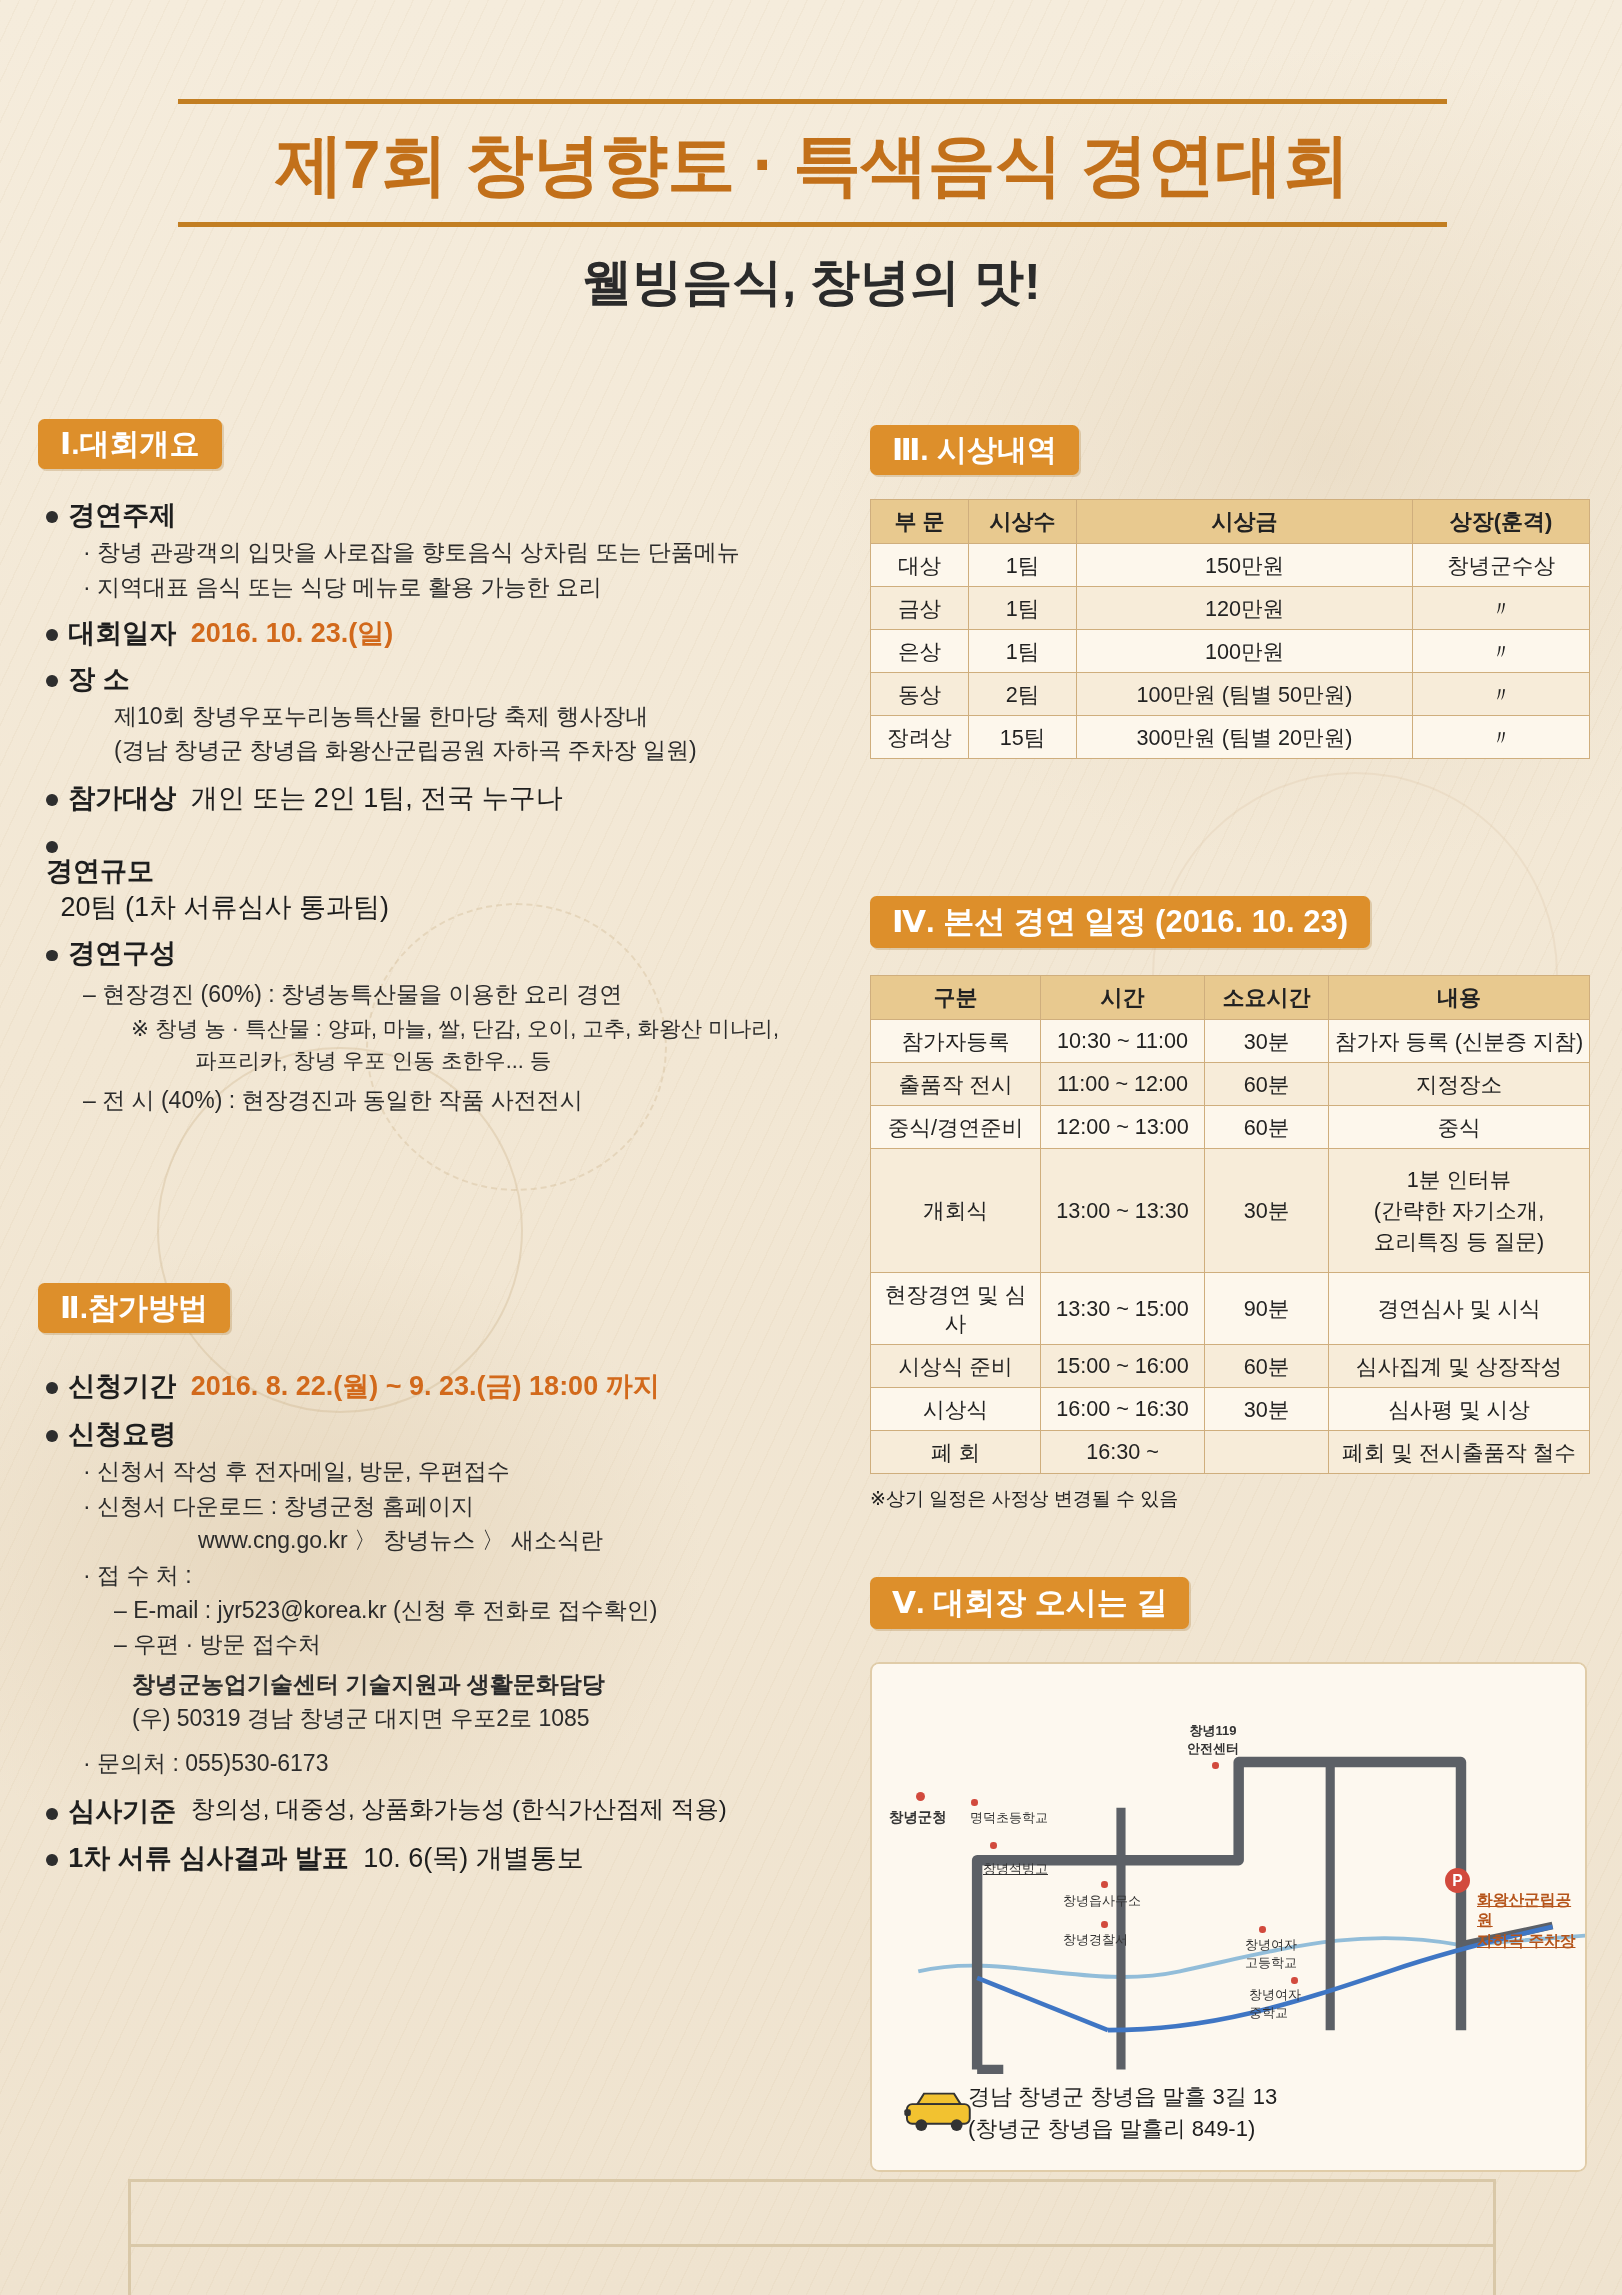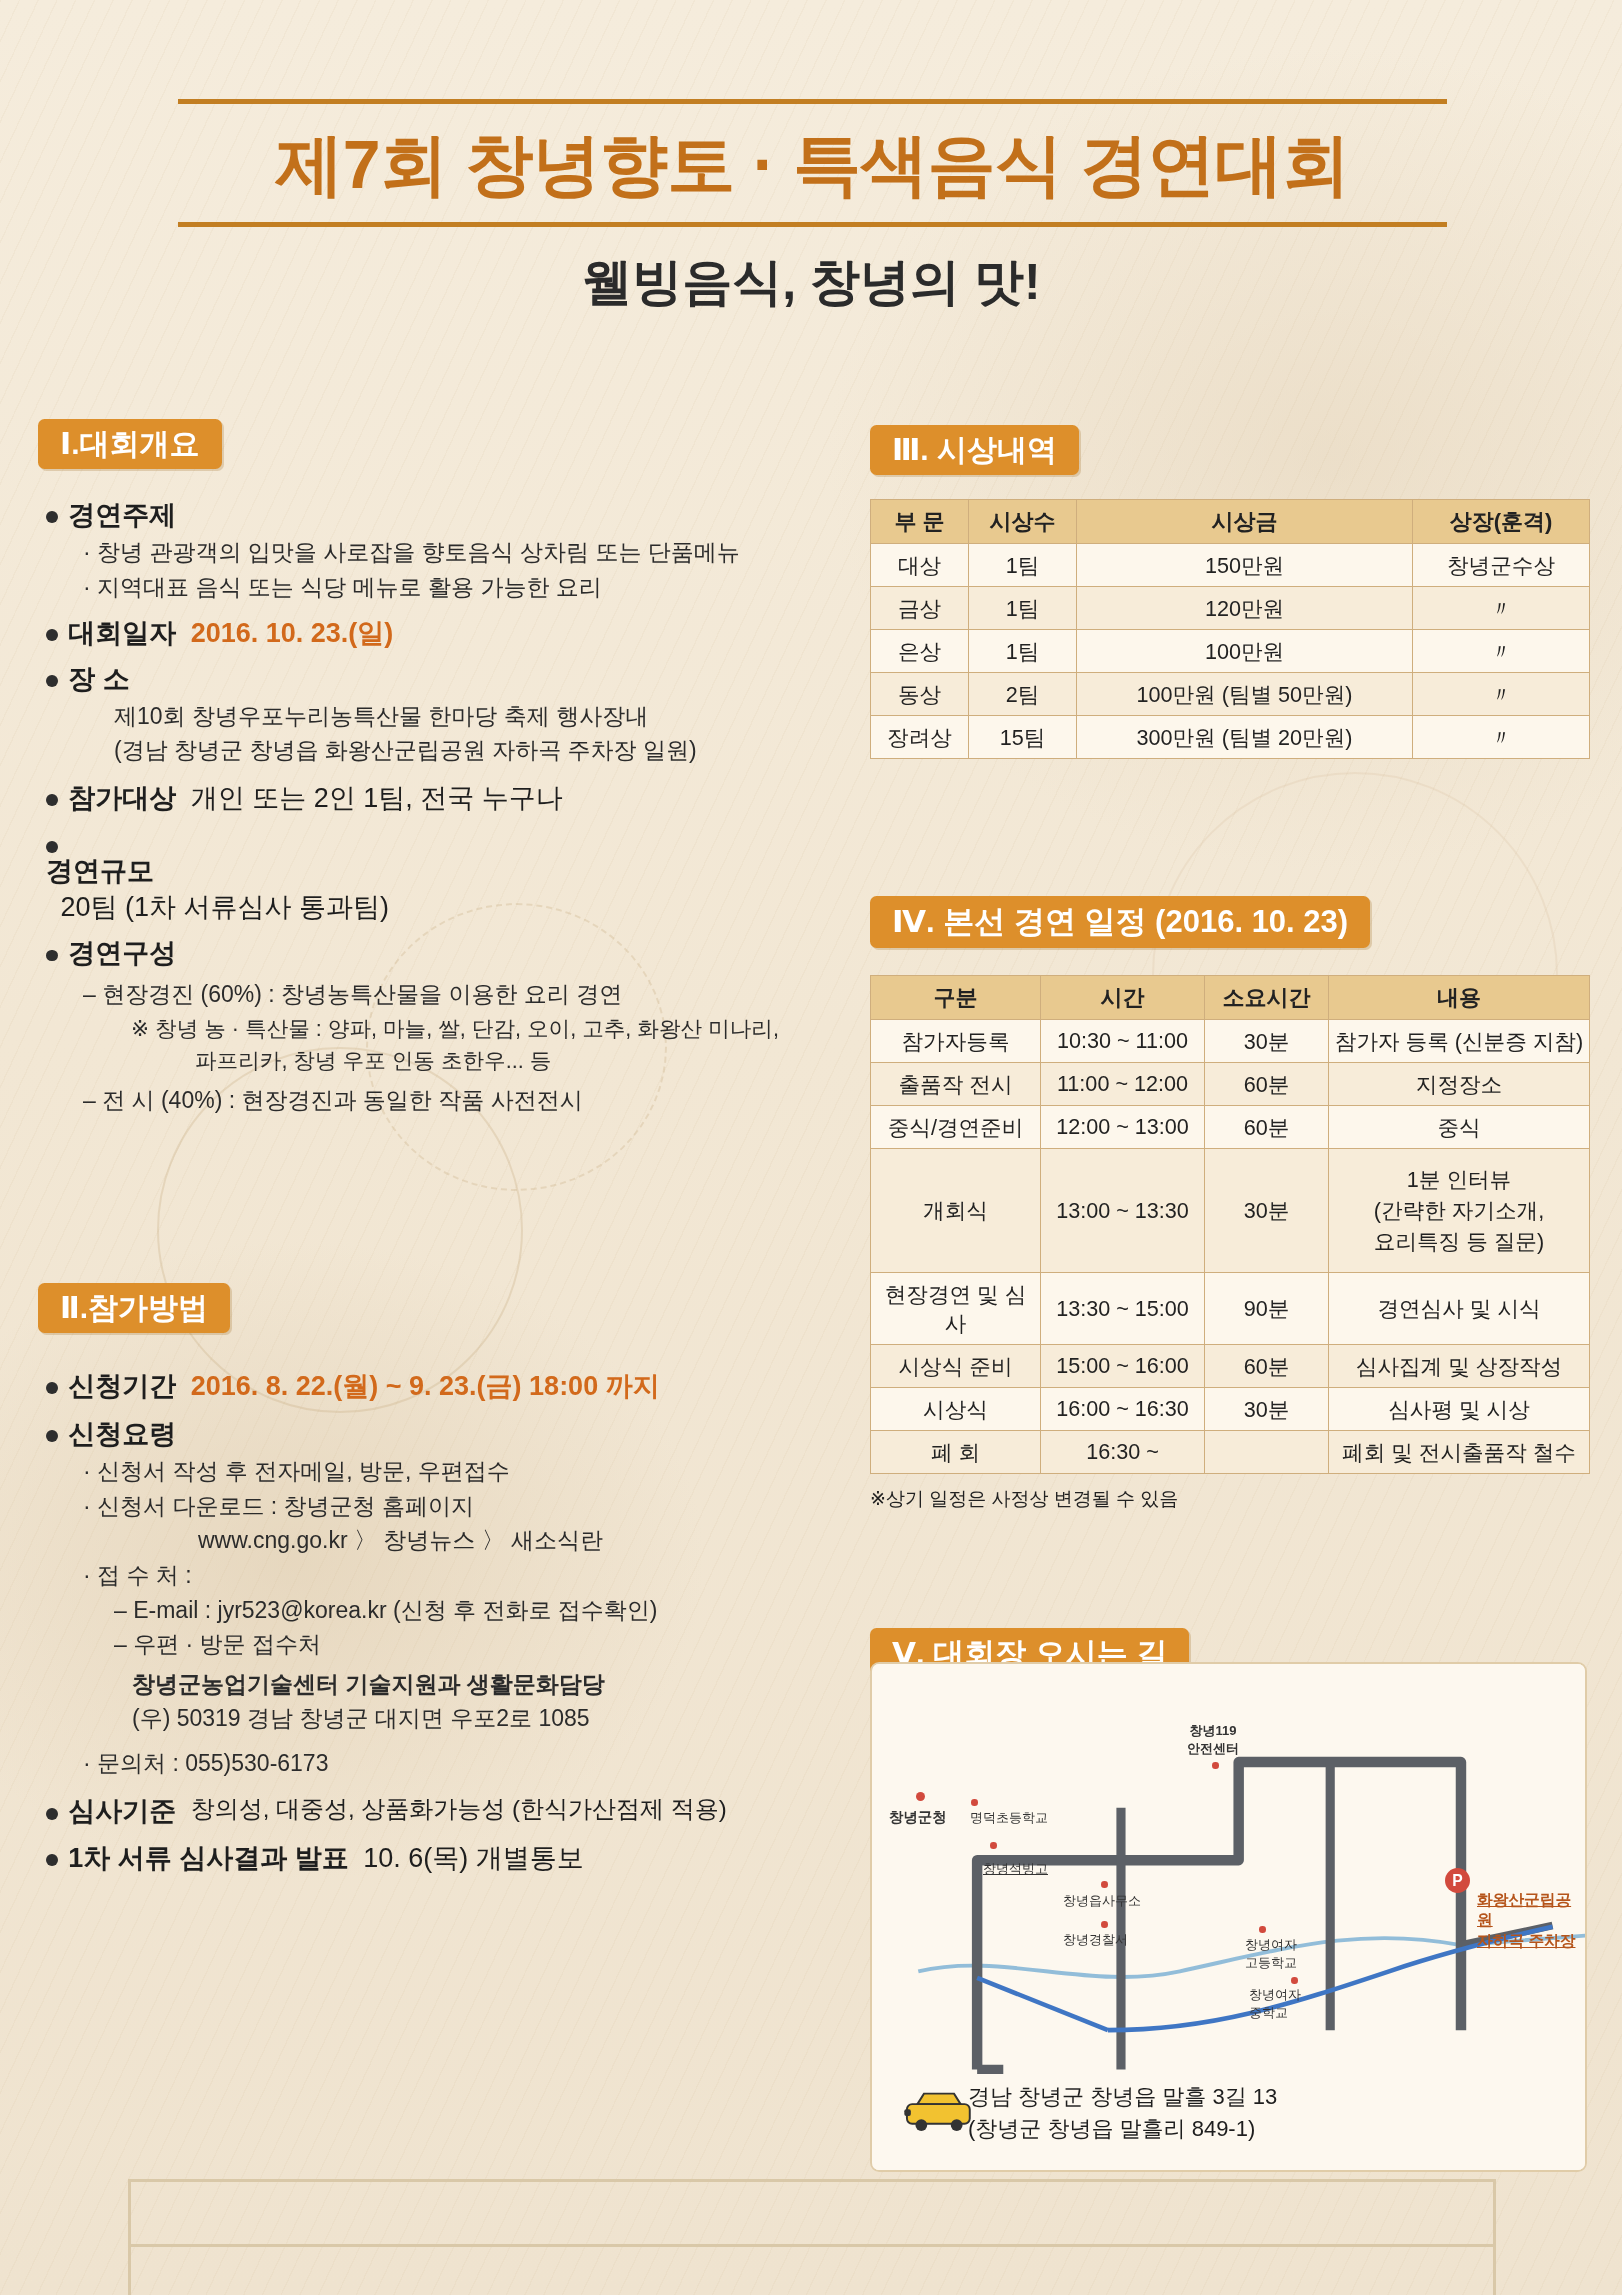--- a/index.html
+++ b/index.html
@@ -305,21 +305,21 @@
           <td>폐  회</td>
           <td>16:30 ~</td>
           <td></td>
           <td>폐회 및 전시출품작 철수</td>
         </tr>
       </tbody>
     </table>
     <div class="note-small">※상기 일정은 사정상 변경될 수 있음</div>
   </div>
 
-  <div class="sec-head lg" style="left:870px; top:1628px;">Ⅴ. 대회장 오시는 길</div>
+  <div class="sec-head lg" style="left:870px; top:1577px;">Ⅴ. 대회장 오시는 길</div>
 
   <div class="map-box">
     <svg width="717" height="510" viewBox="0 0 1095 780">
       <rect x="0" y="0" width="1095" height="780" fill="#fdf8ef"></rect>
 
       <path d="M70,470 C200,440 330,500 470,470 C620,438 740,400 900,430 L1095,415" stroke="#7fb3d5" stroke-width="6" fill="none" opacity=".85"></path>
 
       <path d="M160,620 L160,300 L560,300 L560,150 L900,150 L900,560" stroke="#5c6066" stroke-width="16" fill="none" stroke-linejoin="round"></path>
       <path d="M380,620 L380,220" stroke="#5c6066" stroke-width="14" fill="none"></path>
       <path d="M700,560 L700,150" stroke="#5c6066" stroke-width="14" fill="none"></path>

